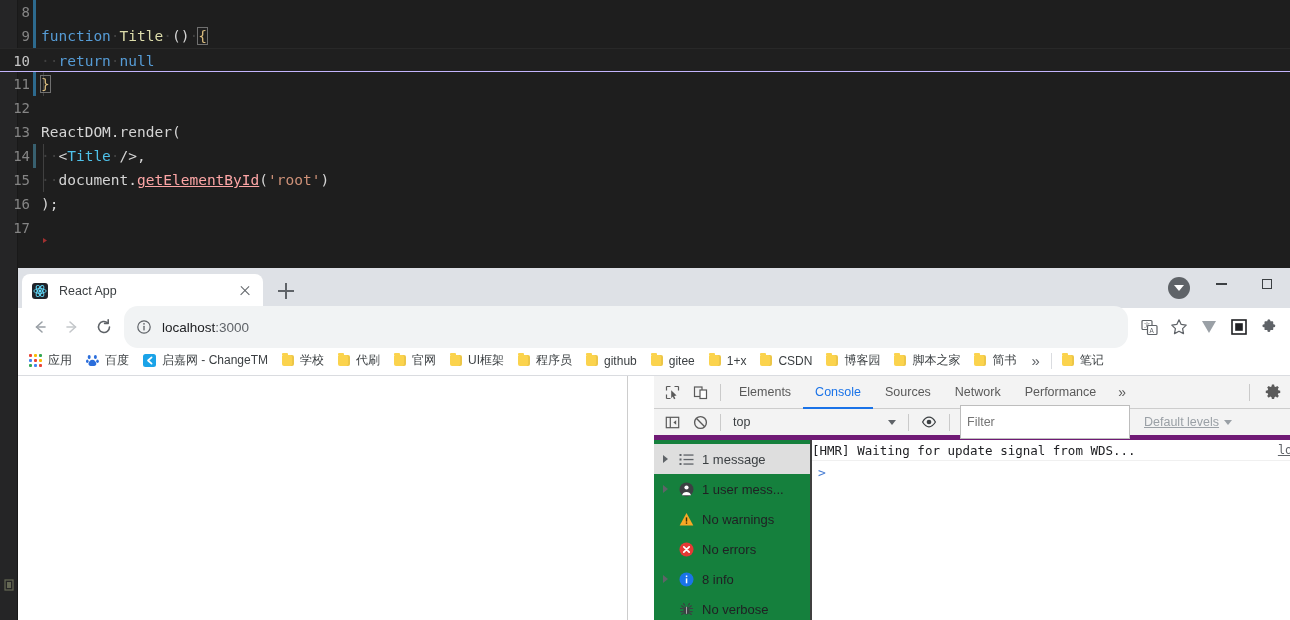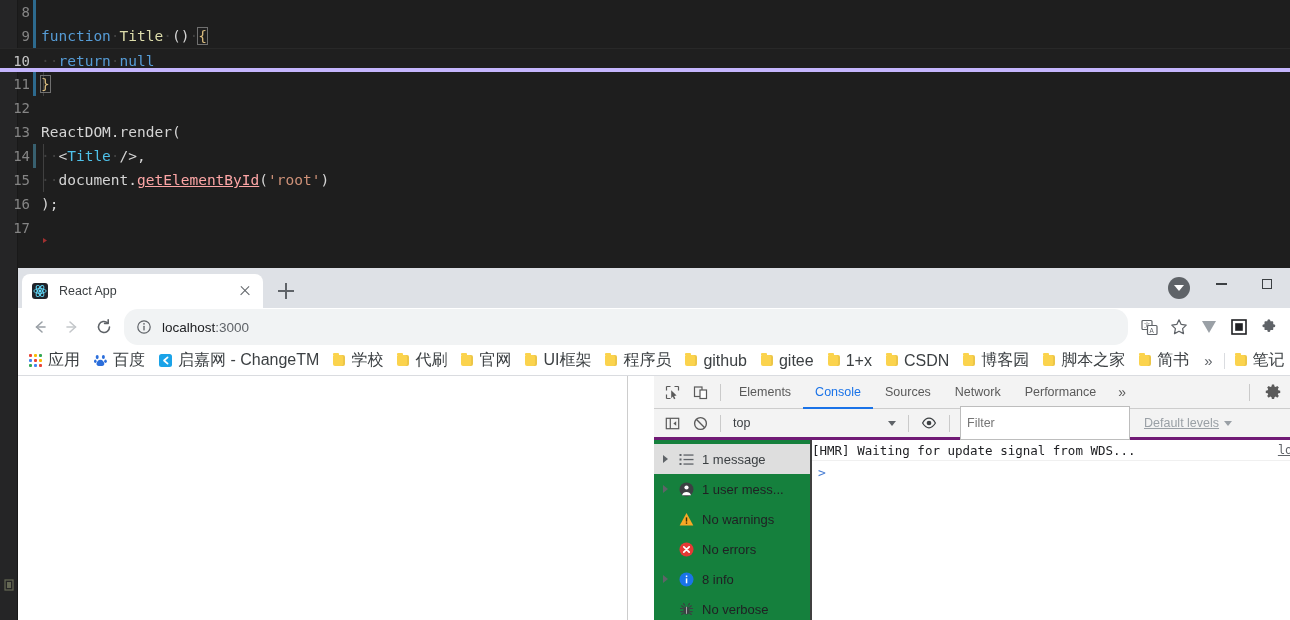--- a/index.html
+++ b/index.html
@@ -36,21 +36,21 @@
   }
   .code-line {
     position: relative;
     height: 24px;
     white-space: pre;
     color: #d4d4d4;
   }
   .code-line.active {
     background: #1f1f1f;
     border-top: 1px solid #282828;
-    border-bottom: 4px solid #c4b5fd;
+    border-bottom: 1px solid #c4b5fd;
     height: 24px;
     padding-left: 26px;
   }
   .ln {
     position: absolute; left: 0; top: 0;
     width: 30px;
     text-align: right;
     color: #858585;
     font-size: 14px;
   }
@@ -179,21 +179,21 @@
     display: flex; align-items: center;
     padding: 0 6px;
   }
   .nav-btn {
     width: 32px; height: 32px;
     display: flex; align-items: center; justify-content: center;
     flex: none;
   }
   .omnibox {
     flex: 1;
-    height: 36px;
+    height: 42px;
     margin: 0 6px 0 4px;
     background: #f1f3f4;
     border-radius: 14px;
     display: flex; align-items: center;
     padding: 0 12px;
   }
   .omni-icon {
     width: 16px; height: 16px; flex: none;
     margin-right: 10px;
   }
@@ -219,21 +219,21 @@
     overflow: hidden;
     white-space: nowrap;
   }
   .bm {
     display: inline-flex; align-items: center;
     height: 24px;
     padding: 0 7px;
     flex: none;
   }
   .bm-label {
-    font-size: 16px;
+    font-size: 12px;
     color: #3c4043;
     margin-left: 6px;
   }
   .bm-folder {
     width: 12px; height: 11px; flex: none;
     background: #fbd34d;
     border-radius: 1px 2px 2px 2px;
     position: relative;
     box-shadow: inset -2px 0 0 rgba(0,0,0,.06);
   }
@@ -300,21 +300,21 @@
   }
   .dt-tab.active {
     color: #1a73e8;
     box-shadow: inset 0 -2px 0 #1a73e8;
   }
   .dt-more { font-size: 14px; color: #5a5a5a; padding: 0 10px; flex: none; }
   .dt-spacer { flex: 1; }
 
   .dt-filterbar {
     height: 31px;
-    border-bottom: 3px solid #701a75;
+    border-bottom: 5px solid #701a75;
     background: #f3f3f3;
     display: flex; align-items: center;
     padding: 0 4px;
     flex: none;
   }
   .ctx-select {
     font-size: 12.5px; color: #3c4043;
     display: flex; align-items: center;
     width: 175px;
     padding-left: 6px;

